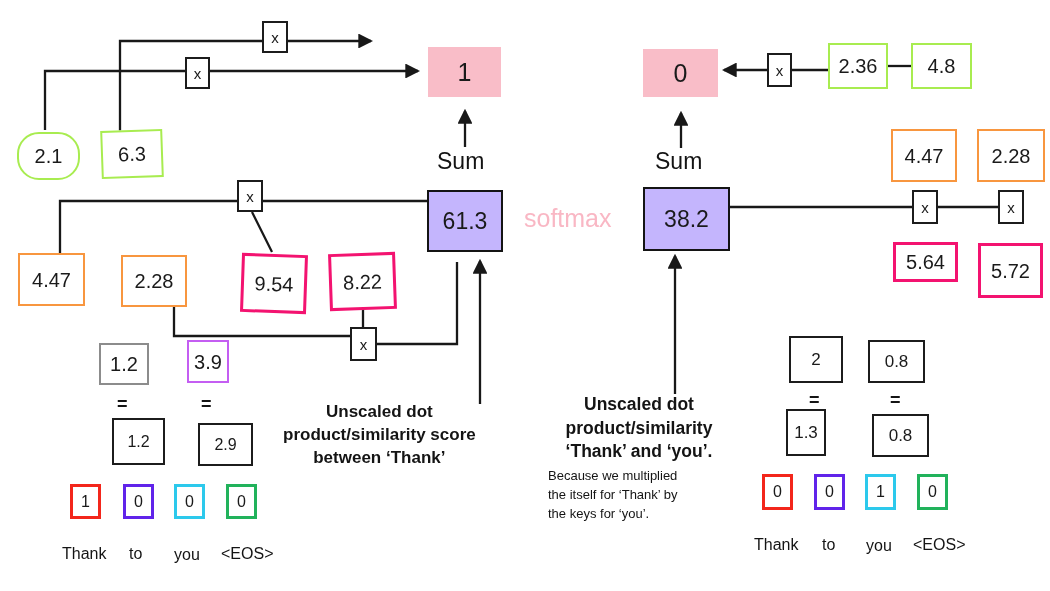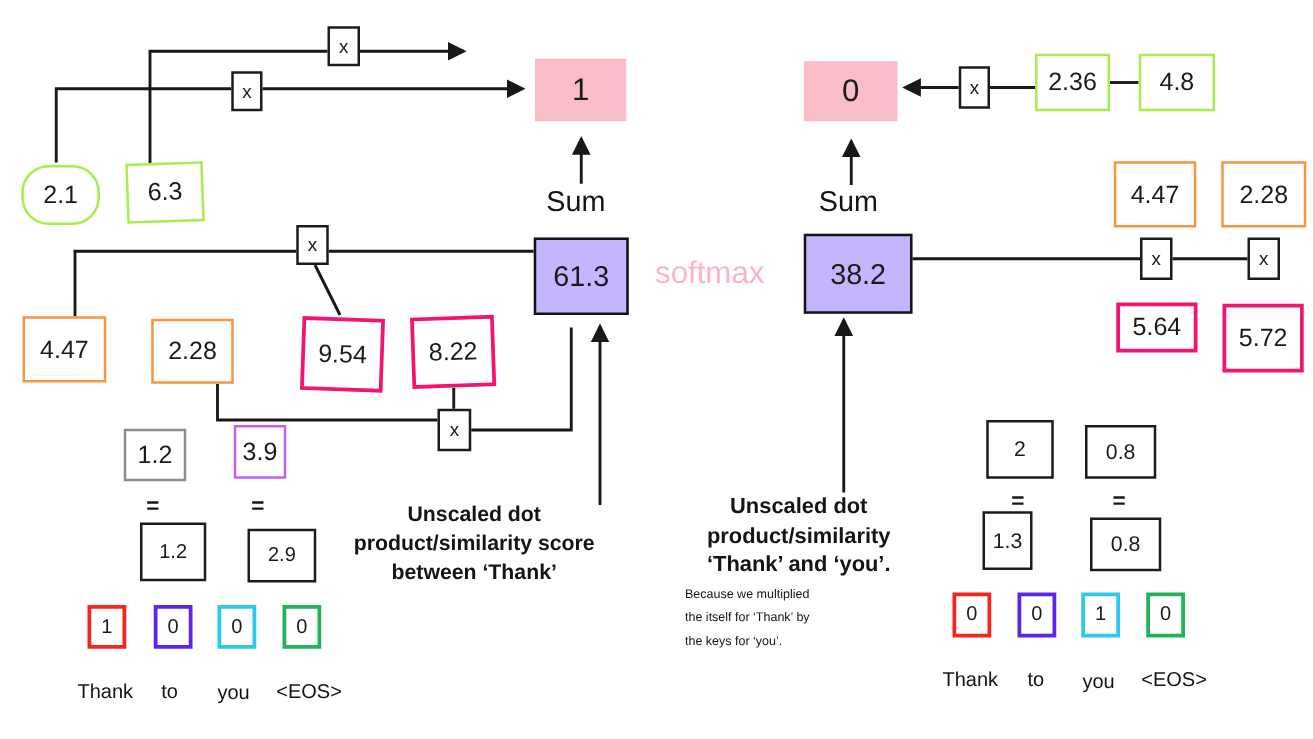--- a/index.html
+++ b/index.html
@@ -28,21 +28,21 @@
   .oh-indigo{border-color:#6023ea;}
   .oh-cyan{border-color:#2cc9ec;}
   .oh-green{border-color:#21b25b;}
   .label{position:absolute;z-index:2;white-space:nowrap;text-align:center;}
   .sum-label{font-size:23px;}
   .softmax-label{font-size:25px;color:#f9b7c4;}
   .token{font-size:16px;}
   .equals{font-size:18px;font-weight:600;}
   .annot-left{left:283px;top:400px;font-weight:bold;font-size:17px;line-height:23px;white-space:nowrap;}
   .annot-right{left:540px;top:393px;width:198px;text-align:center;font-weight:bold;font-size:17.5px;line-height:23.5px;white-space:normal;}
-  .annot-sub{font-weight:normal;font-size:10px;line-height:19px;text-align:left;padding-left:8px;margin-top:2px;}
+  .annot-sub{font-weight:normal;font-size:13px;line-height:19px;text-align:left;padding-left:8px;margin-top:2px;}
   .rot-n2{transform:rotate(-2deg);}
   .rot-p2{transform:rotate(2deg);}
 </style>
 </head>
 <body>
 
 <div id="stage">
 
   <svg id="wires" width="1050" height="591" viewBox="0 0 1050 591">
     <defs>

